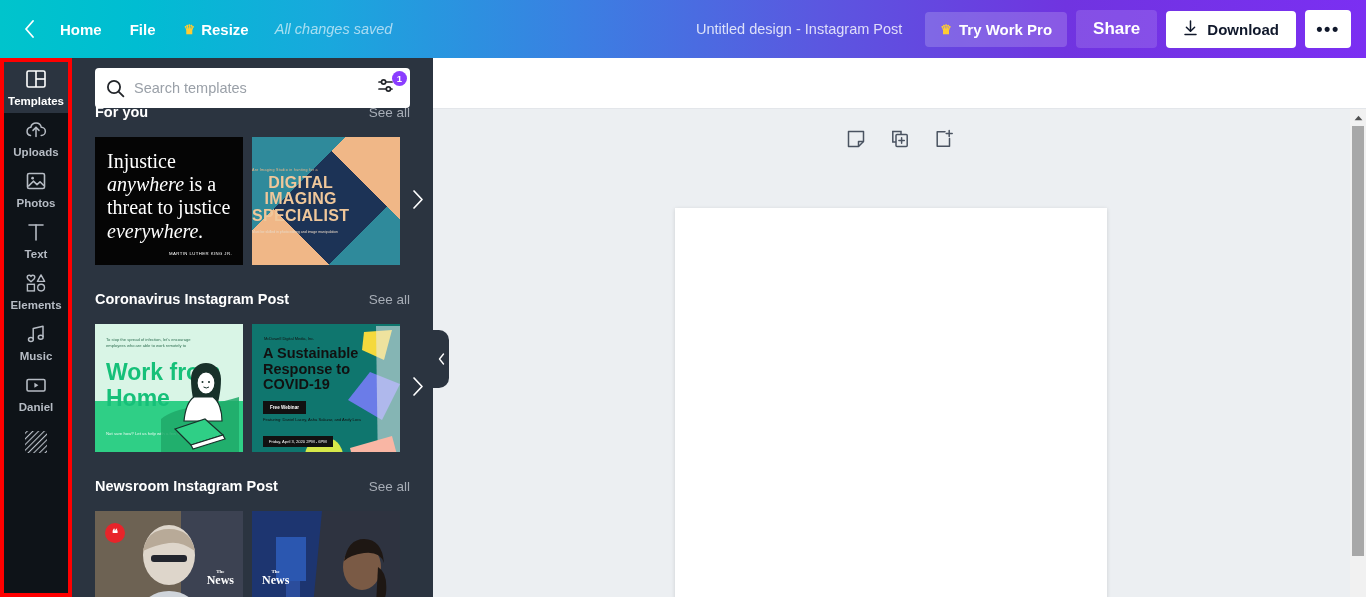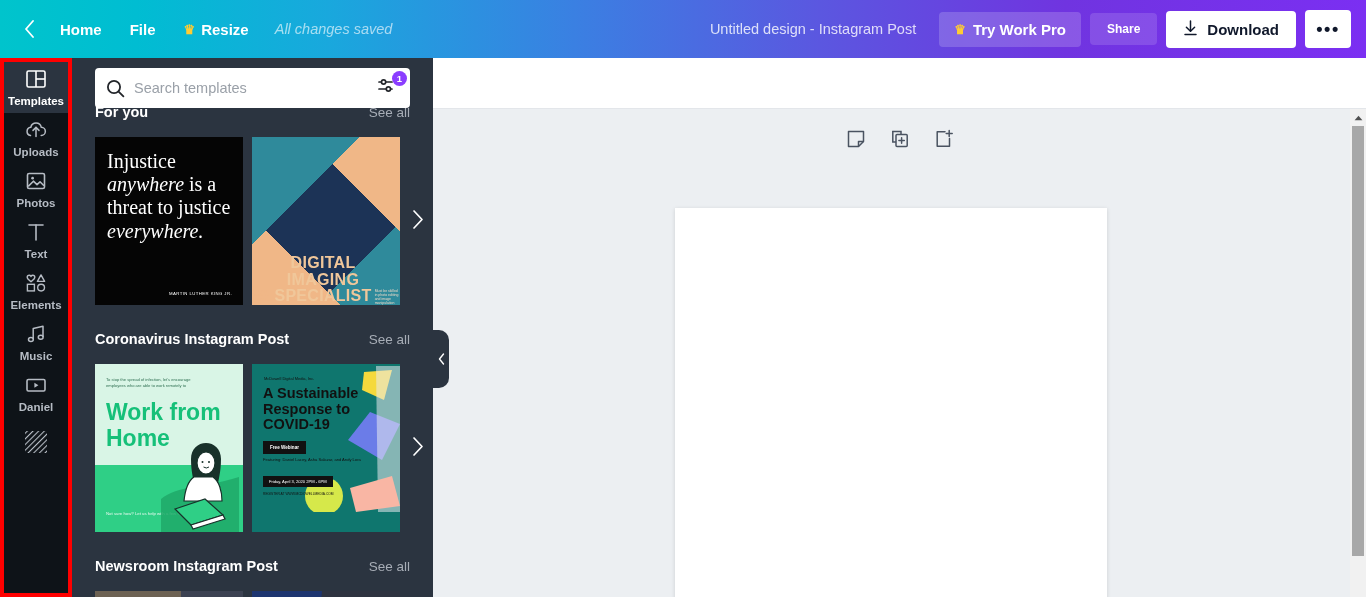--- a/index.html
+++ b/index.html
@@ -50,21 +50,21 @@
   }
   .btn-pro {
     background: rgba(255,255,255,0.18);
     color: #fff; font-size: 15px; font-weight: bold;
     padding: 9px 15px; border-radius: 4px;
     display: flex; align-items: center; gap: 7px;
     cursor: pointer; white-space: nowrap;
   }
   .btn-share {
     background: rgba(255,255,255,0.14);
-    color: #fff; font-size: 12px; font-weight: bold;
+    color: #fff; font-size: 17px; font-weight: bold;
     padding: 9px 17px; border-radius: 4px; cursor: pointer;
   }
   .btn-download {
     background: #fff; color: #10182b;
     font-size: 15px; font-weight: bold;
     padding: 9px 17px; border-radius: 4px;
     display: flex; align-items: center; gap: 9px;
     cursor: pointer; white-space: nowrap;
   }
   .btn-more {
@@ -131,21 +131,21 @@
   .sec { padding: 0 23px; position: relative; }
   .sec-head {
     display: flex; align-items: baseline;
     justify-content: space-between;
     height: 26px; margin-bottom: 7px;
   }
   .sec-title { color: #fff; font-size: 14.5px; font-weight: bold; }
   .see-all { color: #a7adb6; font-size: 13.5px; cursor: pointer; }
   .cards { display: flex; gap: 9px; position: relative; }
   .card {
-    width: 148px; height: 168px; flex: none;
+    width: 148px; height: 128px; flex: none;
     overflow: hidden; position: relative; cursor: pointer;
   }
   .carousel-arrow {
     position: absolute; right: -14px; top: 50%;
     transform: translateY(-50%);
     color: #fff; font-size: 20px; font-weight: 300;
     cursor: pointer; z-index: 5; line-height: 1;
   }
 
   
@@ -166,22 +166,22 @@
     position: absolute; inset: 0;
     background:
       linear-gradient(135deg,#2f8a9b 0 34%, transparent 34%),
       linear-gradient(225deg,#f0b787 0 30%, transparent 30%),
       linear-gradient(45deg,#f0b787 0 28%, transparent 28%),
       linear-gradient(-45deg,#2f8a9b 0 26%, transparent 26%),
       #1c3356;
   }
   .t-dig .inner {
     position: absolute; inset: 0;
-    display: flex; flex-direction: row;
-    align-items: flex-end; justify-content: center; gap: 3px;
+    display: flex; flex-direction: column;
+    align-items: flex-start; justify-content: center; gap: 3px;
   }
   .t-dig .sup { color: #f0b787; font-size: 3.6px; letter-spacing: .3px; }
   .t-dig .big {
     color: #f0c79a; font-size: 16px; font-weight: bold;
     line-height: 1.04; text-align: center; letter-spacing: .3px;
   }
   .t-dig .sub { color: #e8d8c6; font-size: 3.5px; margin-top: 3px; }
 
   
   .t-wfh { background: linear-gradient(180deg,#d9f5e6 0 60%, #2fcf86 60% 100%); }
@@ -211,21 +211,21 @@
     background: #111; color: #fff; font-size: 4.1px; padding: 3px 6px;
   }
   .t-cov .url { position: absolute; top: 128px; left: 11px; color: #111; font-size: 3.3px; }
 
   
   .t-news1 { background: linear-gradient(135deg,#5c5348,#2a2e3a); }
   .t-news2 { background: linear-gradient(110deg,#1b2f63 0 45%, #33302e 45%); }
   .news-logo {
     position: absolute; color: #fff;
     font-family: "Liberation Serif", serif; font-weight: bold;
-    text-align: center; line-height: 1;
+    text-align: center; line-height: 1; margin-top: 47px;
   }
   .news-logo .the { font-size: 5px; display: block; }
   .news-logo .nm { font-size: 12px; display: block; }
   .quote-bubble {
     position: absolute; left: 10px; top: 12px;
     width: 20px; height: 20px; border-radius: 50%;
     background: #e8242a; color: #fff;
     font-size: 11px; font-weight: bold;
     display: flex; align-items: center; justify-content: center;
     font-family: "Liberation Serif", serif;

